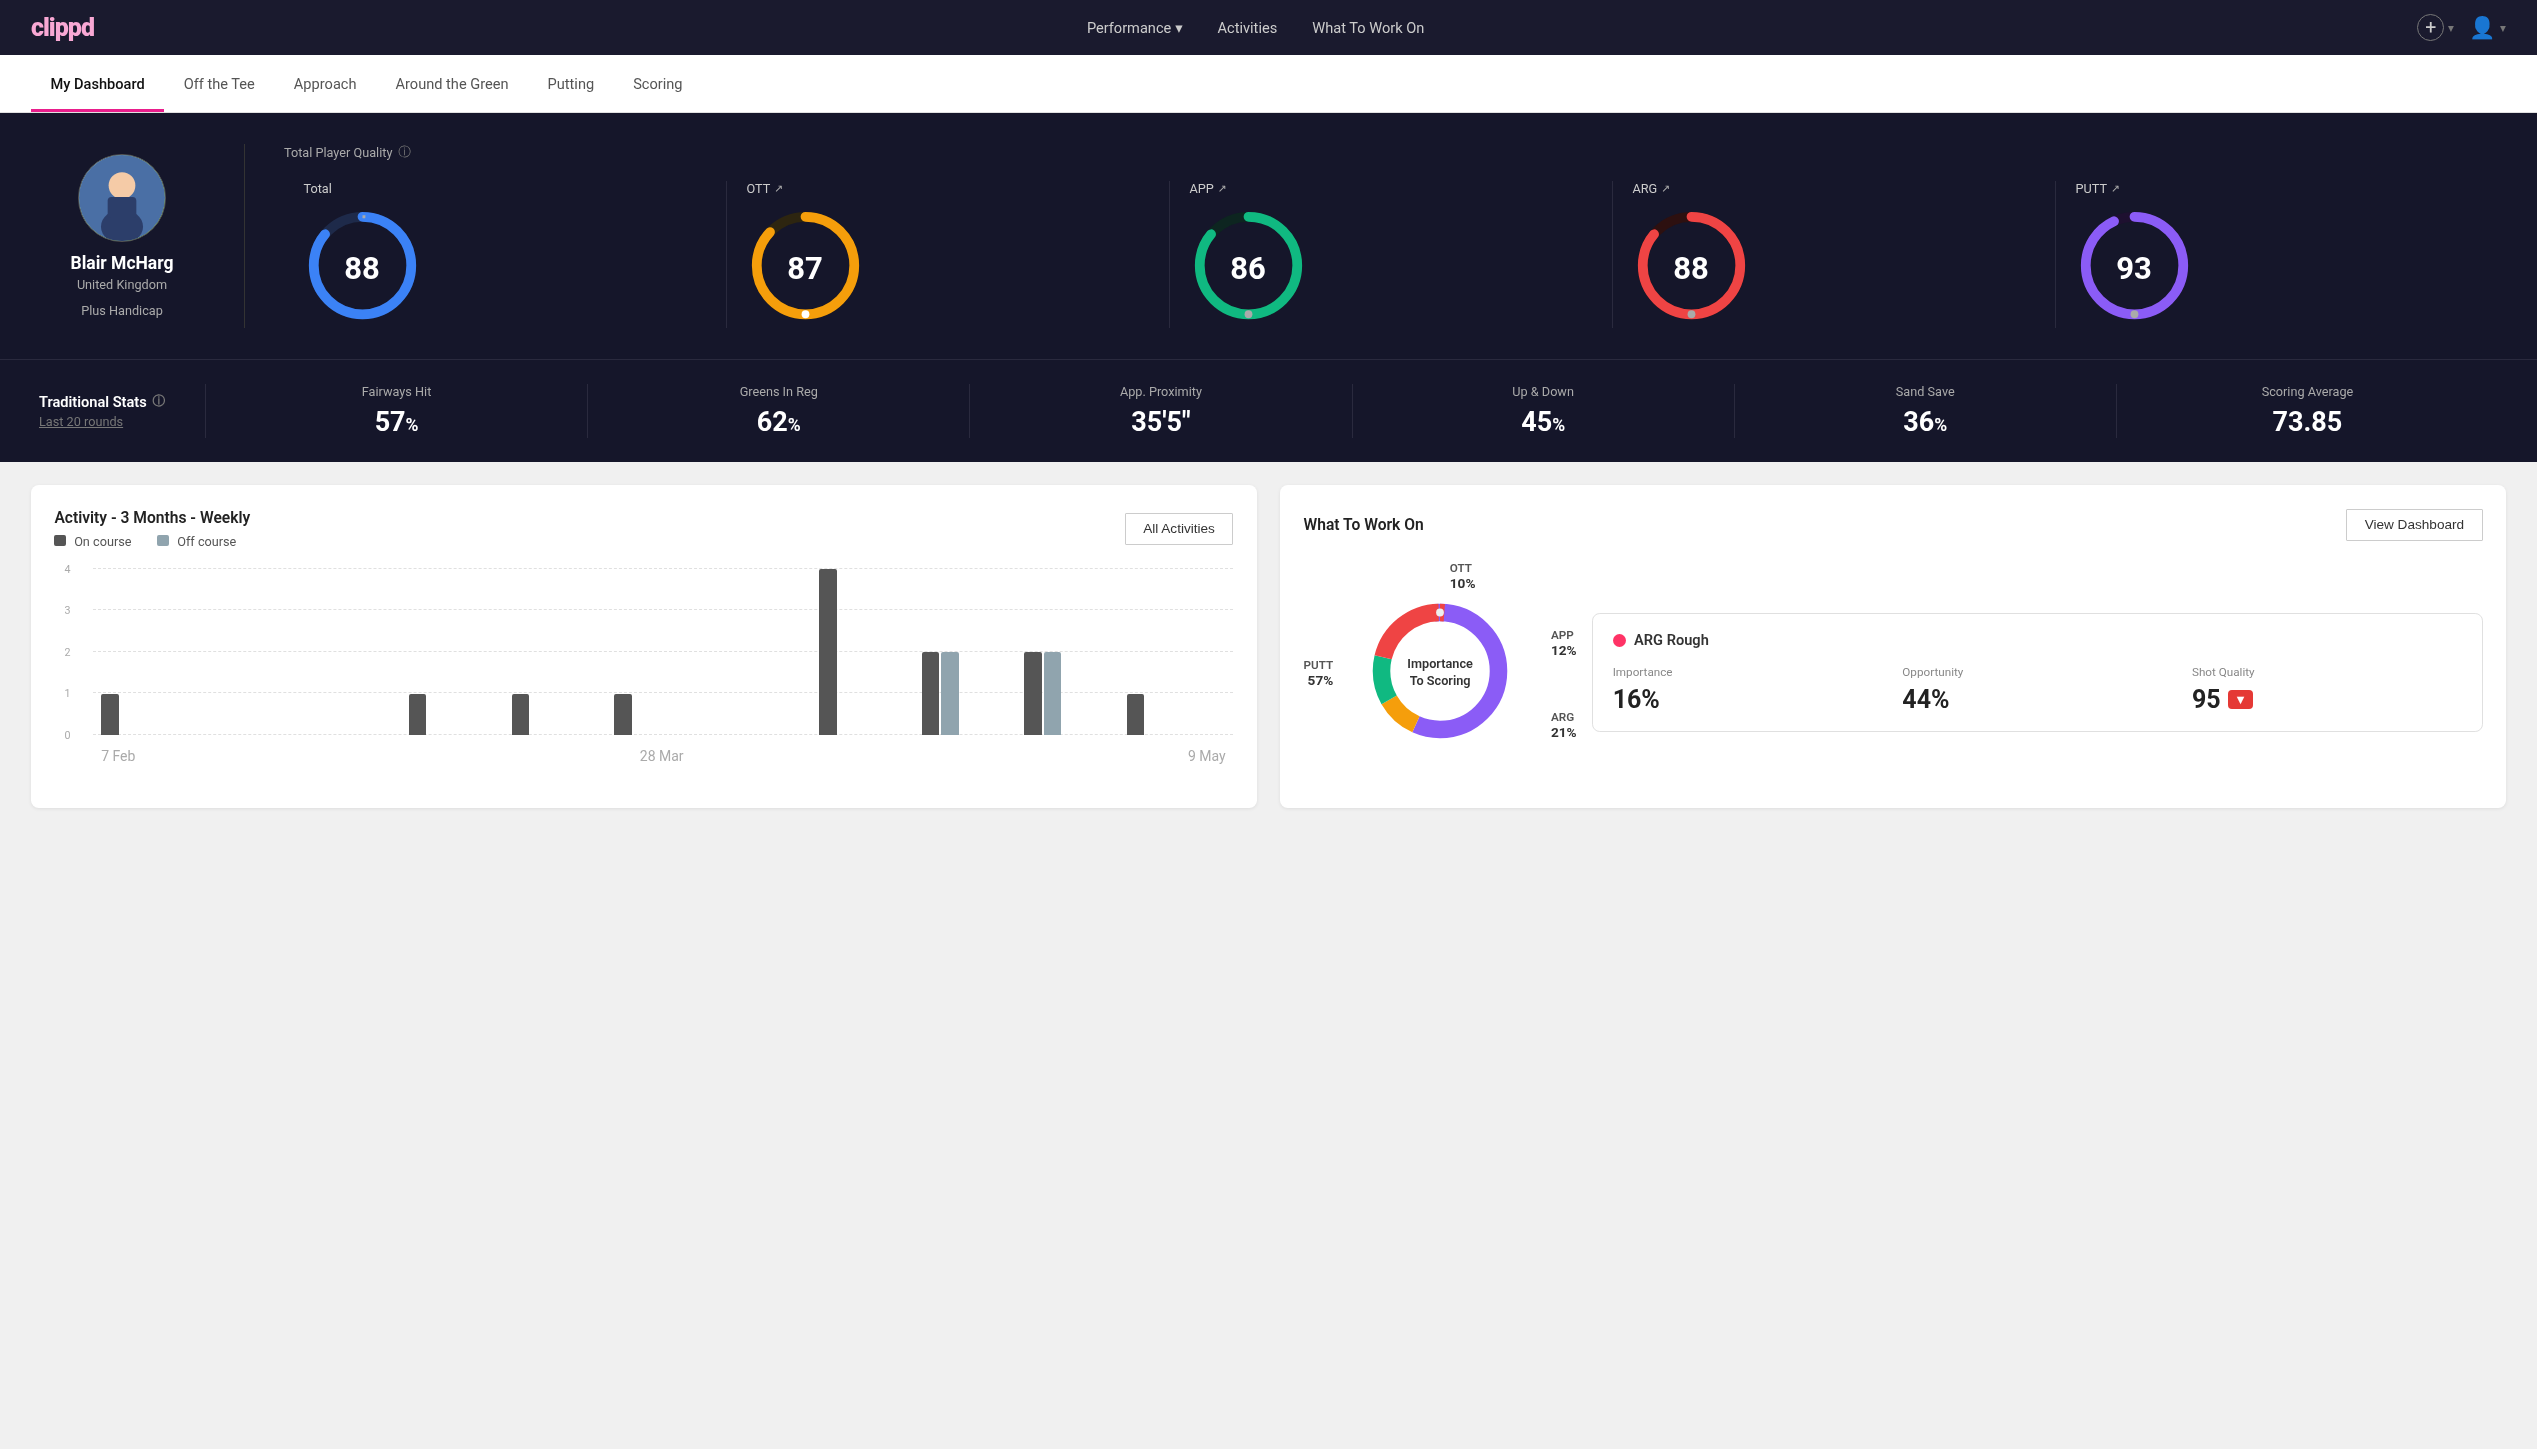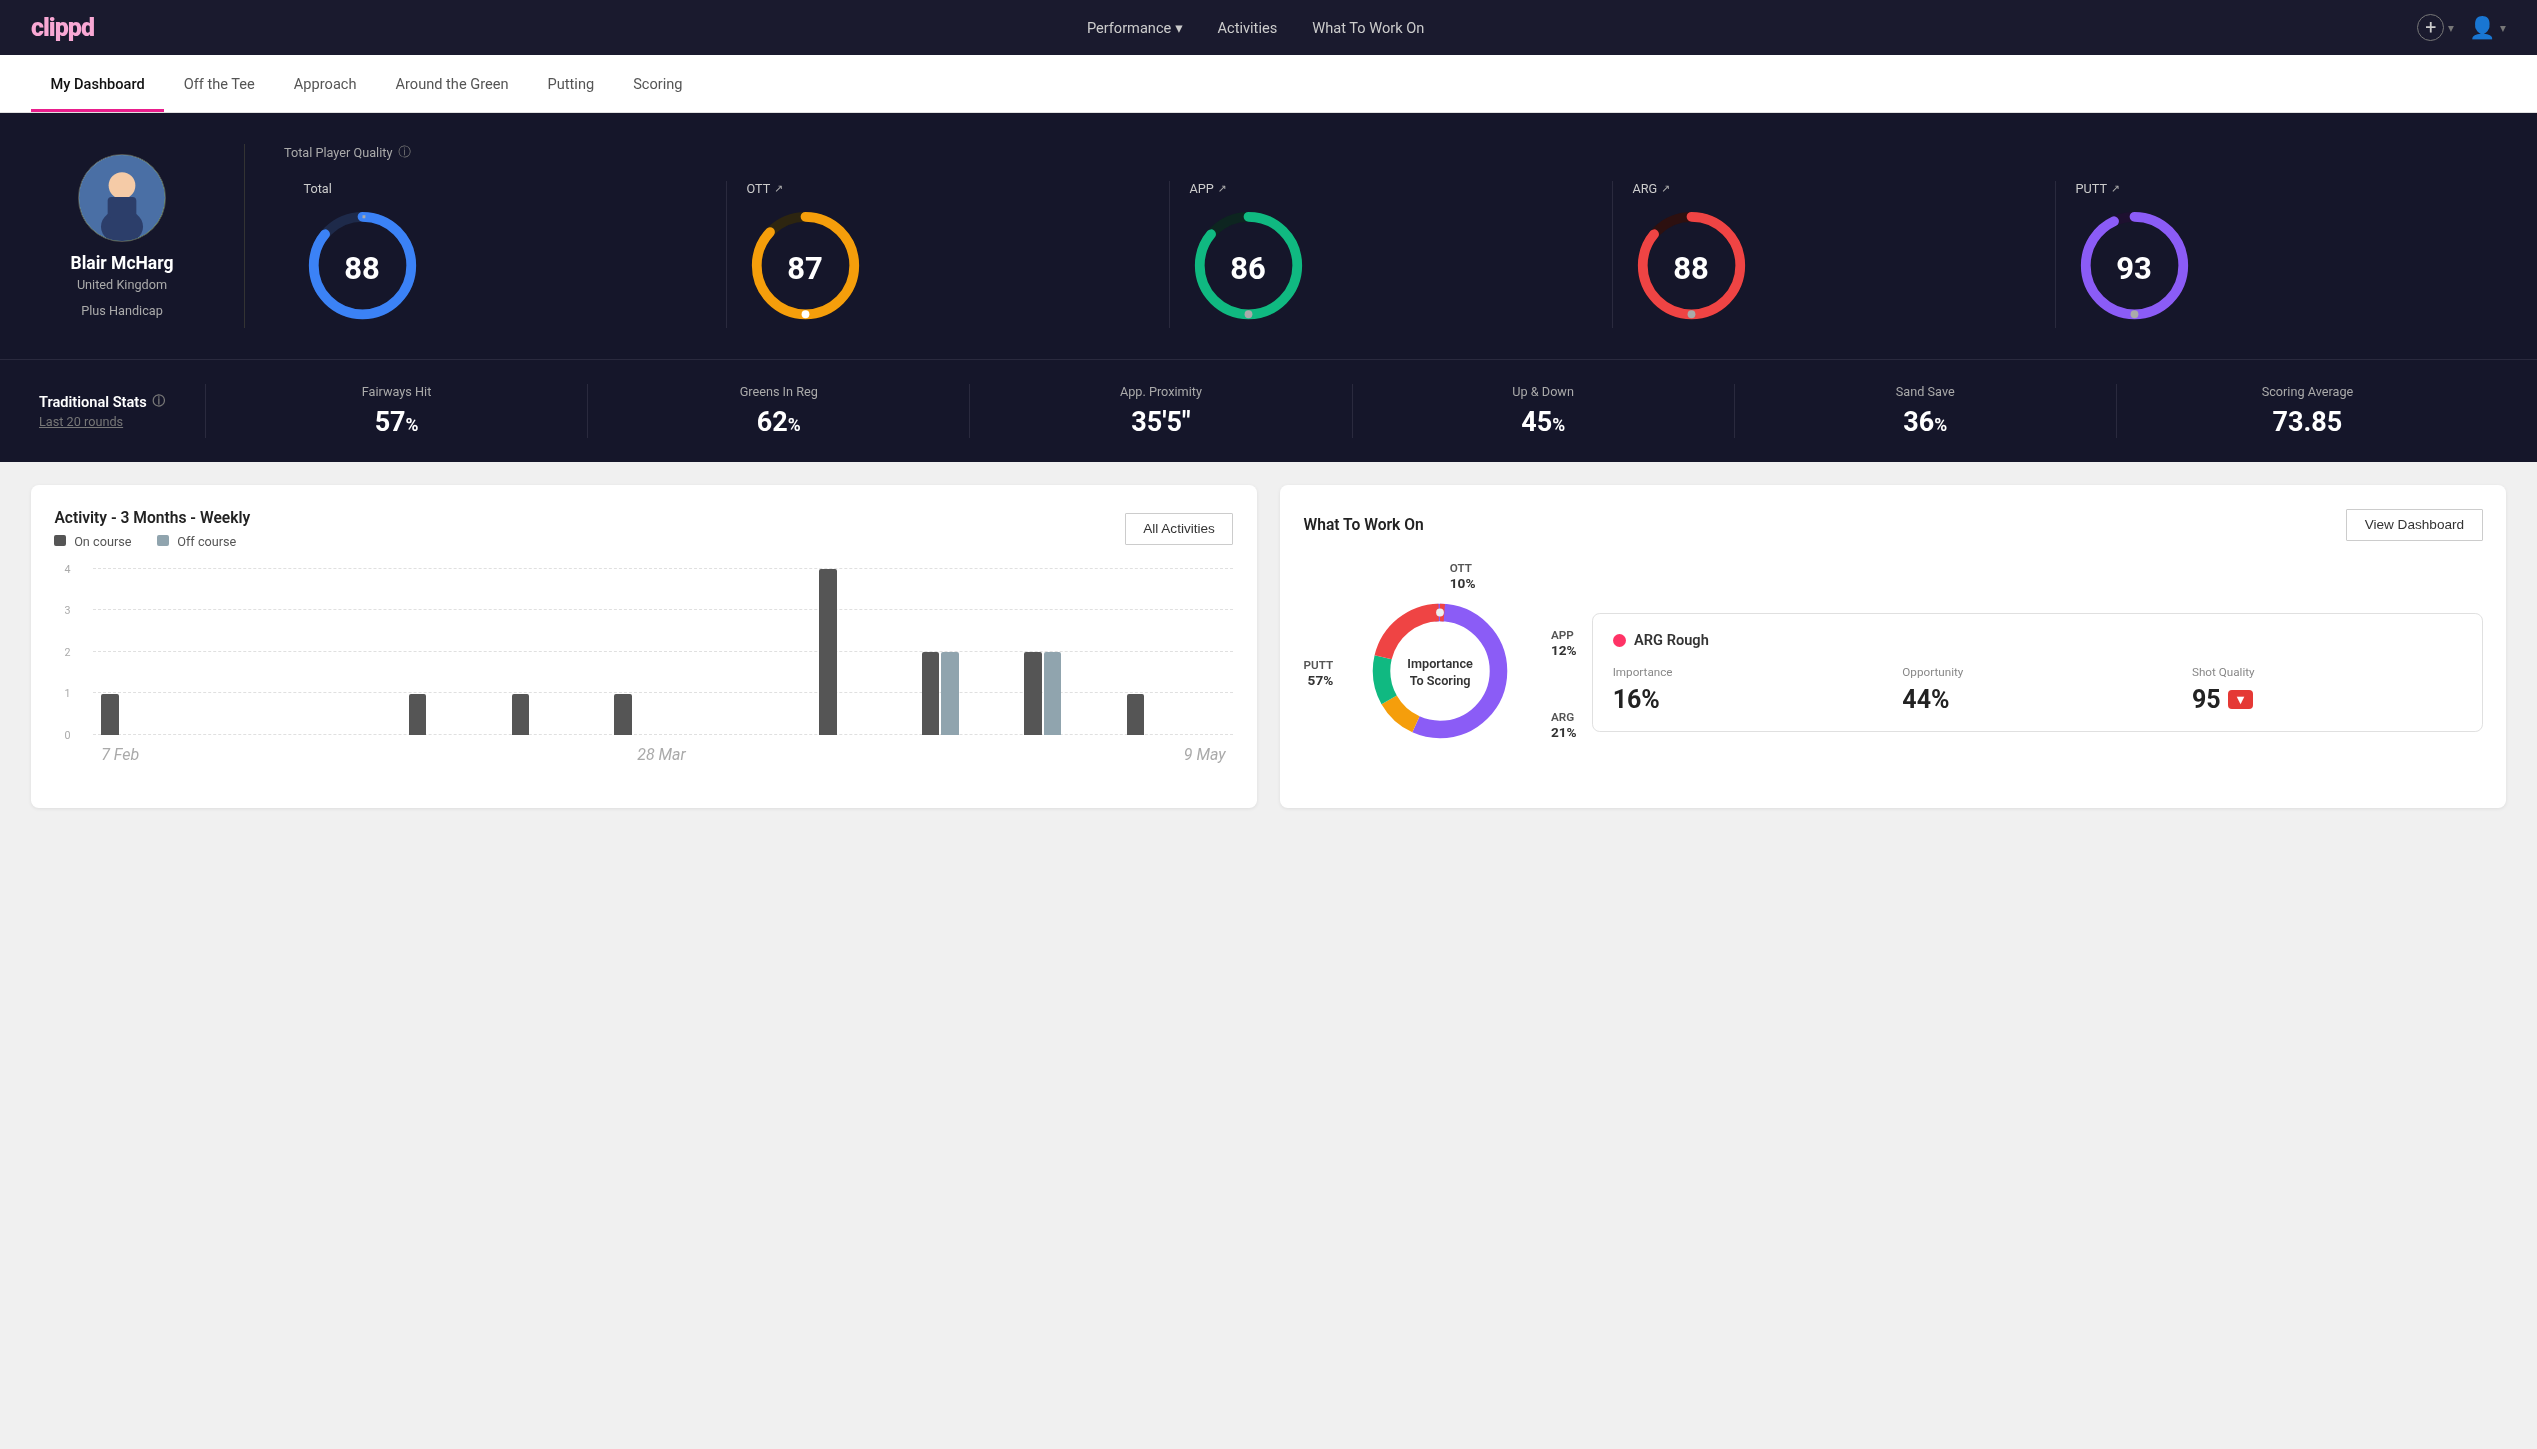--- a/index.html
+++ b/index.html
@@ -144,21 +144,21 @@
       display: flex; align-items: flex-end; gap: 3.9px; padding: 0 7.8px;
     }
     .bar-group { display: flex; gap: 1.9px; align-items: flex-end; flex: 1; }
     .bar { border-radius: 1.9px 1.9px 0 0; min-width: 7.8px; }
     .bar-oncourse { background: #555; }
     .bar-offcourse { background: #90a4ae; }
     .x-labels {
       position: absolute; bottom: 0; left: 39px; right: 0;
       display: flex; justify-content: space-between; padding: 0 7.8px;
     }
-    .x-label { font-size: 16px; color: #aaa; font-style: italic; }
+    .x-label { font-size: 14px; color: #aaa; }
 
     
     .donut-area { display: flex; align-items: center; justify-content: space-between; }
 
     .detail-card {
       background: #fff;
       border: 1px solid #e0e0e0;
       border-radius: 7.8px;
       padding: 17.5px 19.5px;
       flex: 1;

